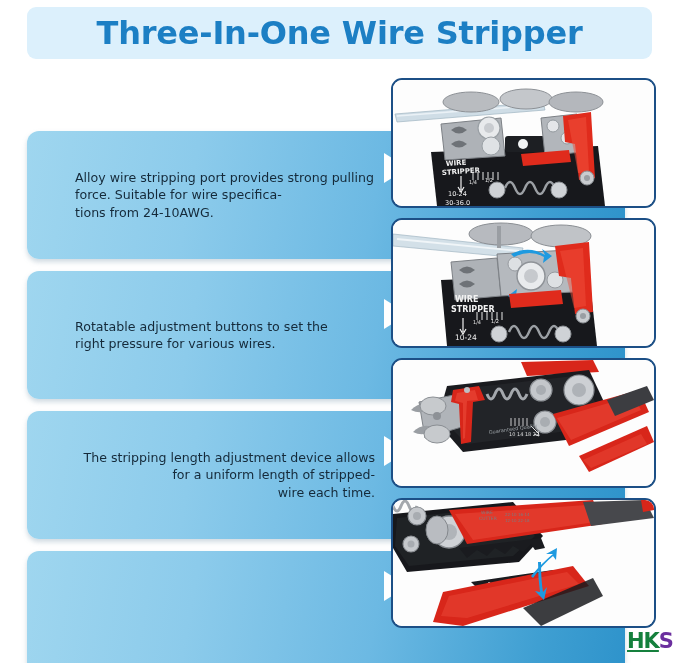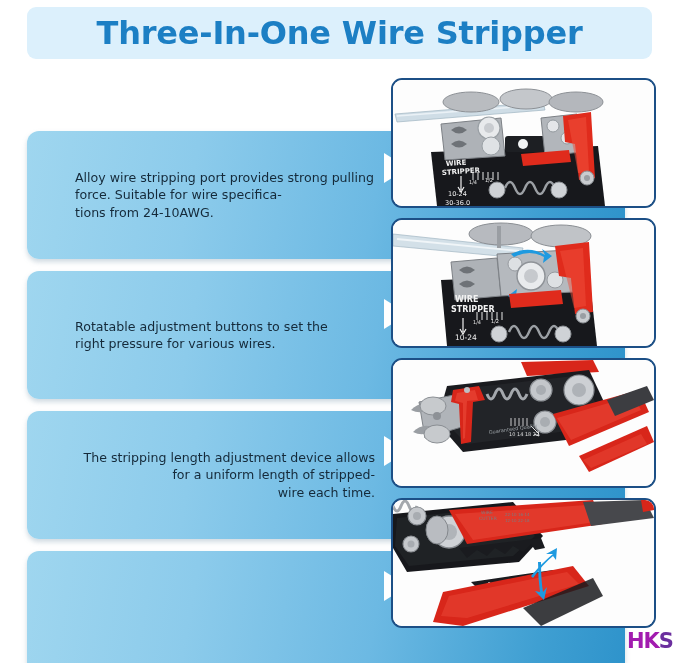--- a/index.html
+++ b/index.html
@@ -67,21 +67,21 @@
     overflow:hidden;
   }
   .img-card svg{display:block;width:100%;height:100%;}
 
   
   .logo{
     position:absolute;left:627px;top:629px;
     font-size:21px;font-weight:bold;letter-spacing:-1px;
     font-family:"DejaVu Sans","Liberation Sans",sans-serif;
   }
-  .logo .hk{color:#a21caf;}
+  .logo .hk{color:#15803d;text-decoration:underline;}
   .logo .s{color:#6b2f9e;}
 </style>
 </head>
 <body>
 
 <div class="page">
 
   <div class="title-bar">
     <span class="title-text">Three-In-One Wire Stripper</span>
   </div>

